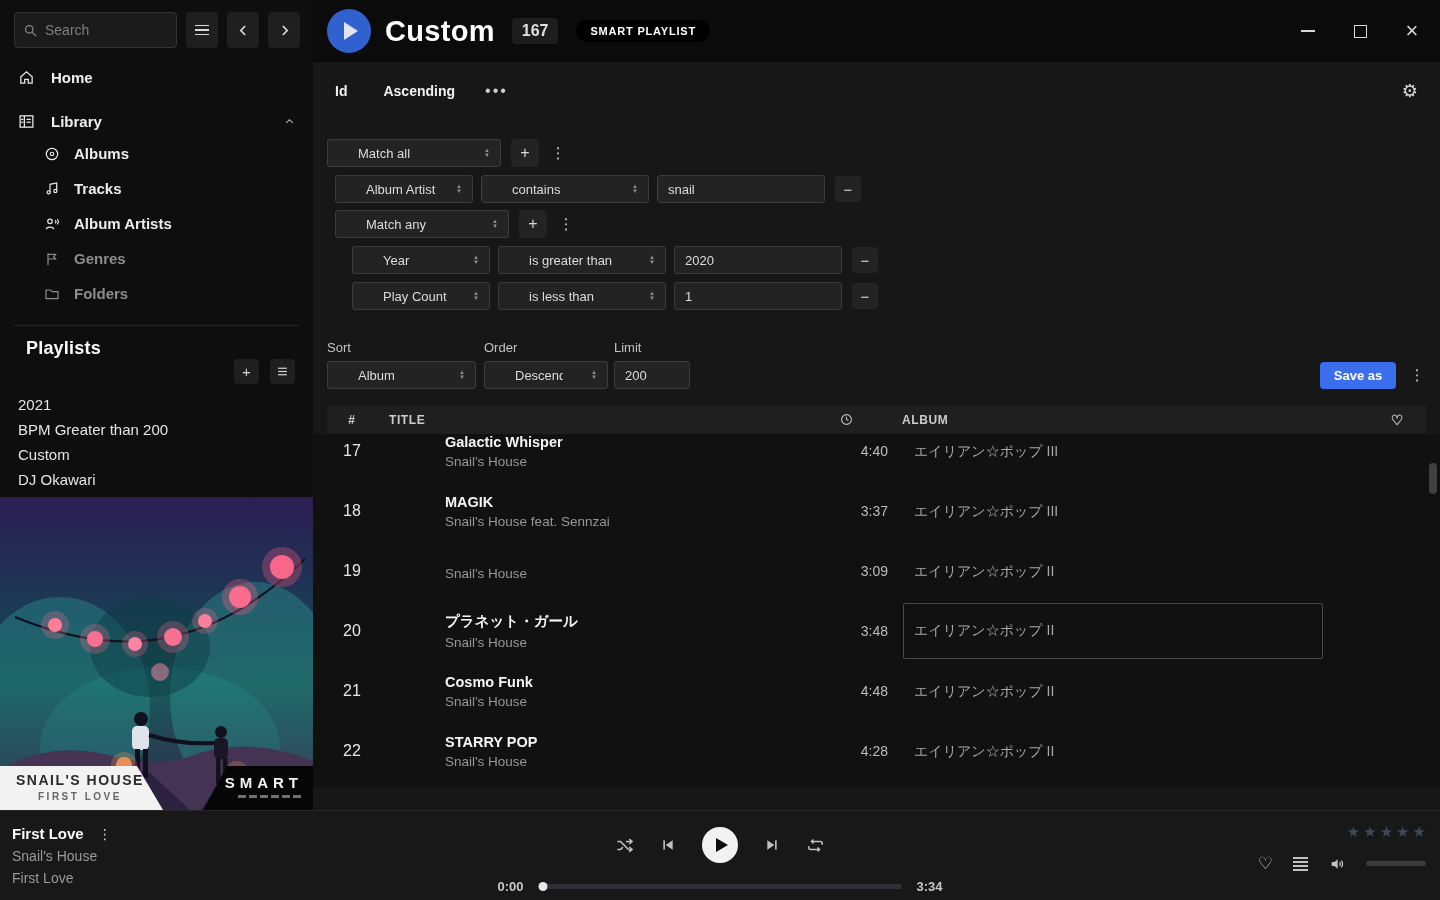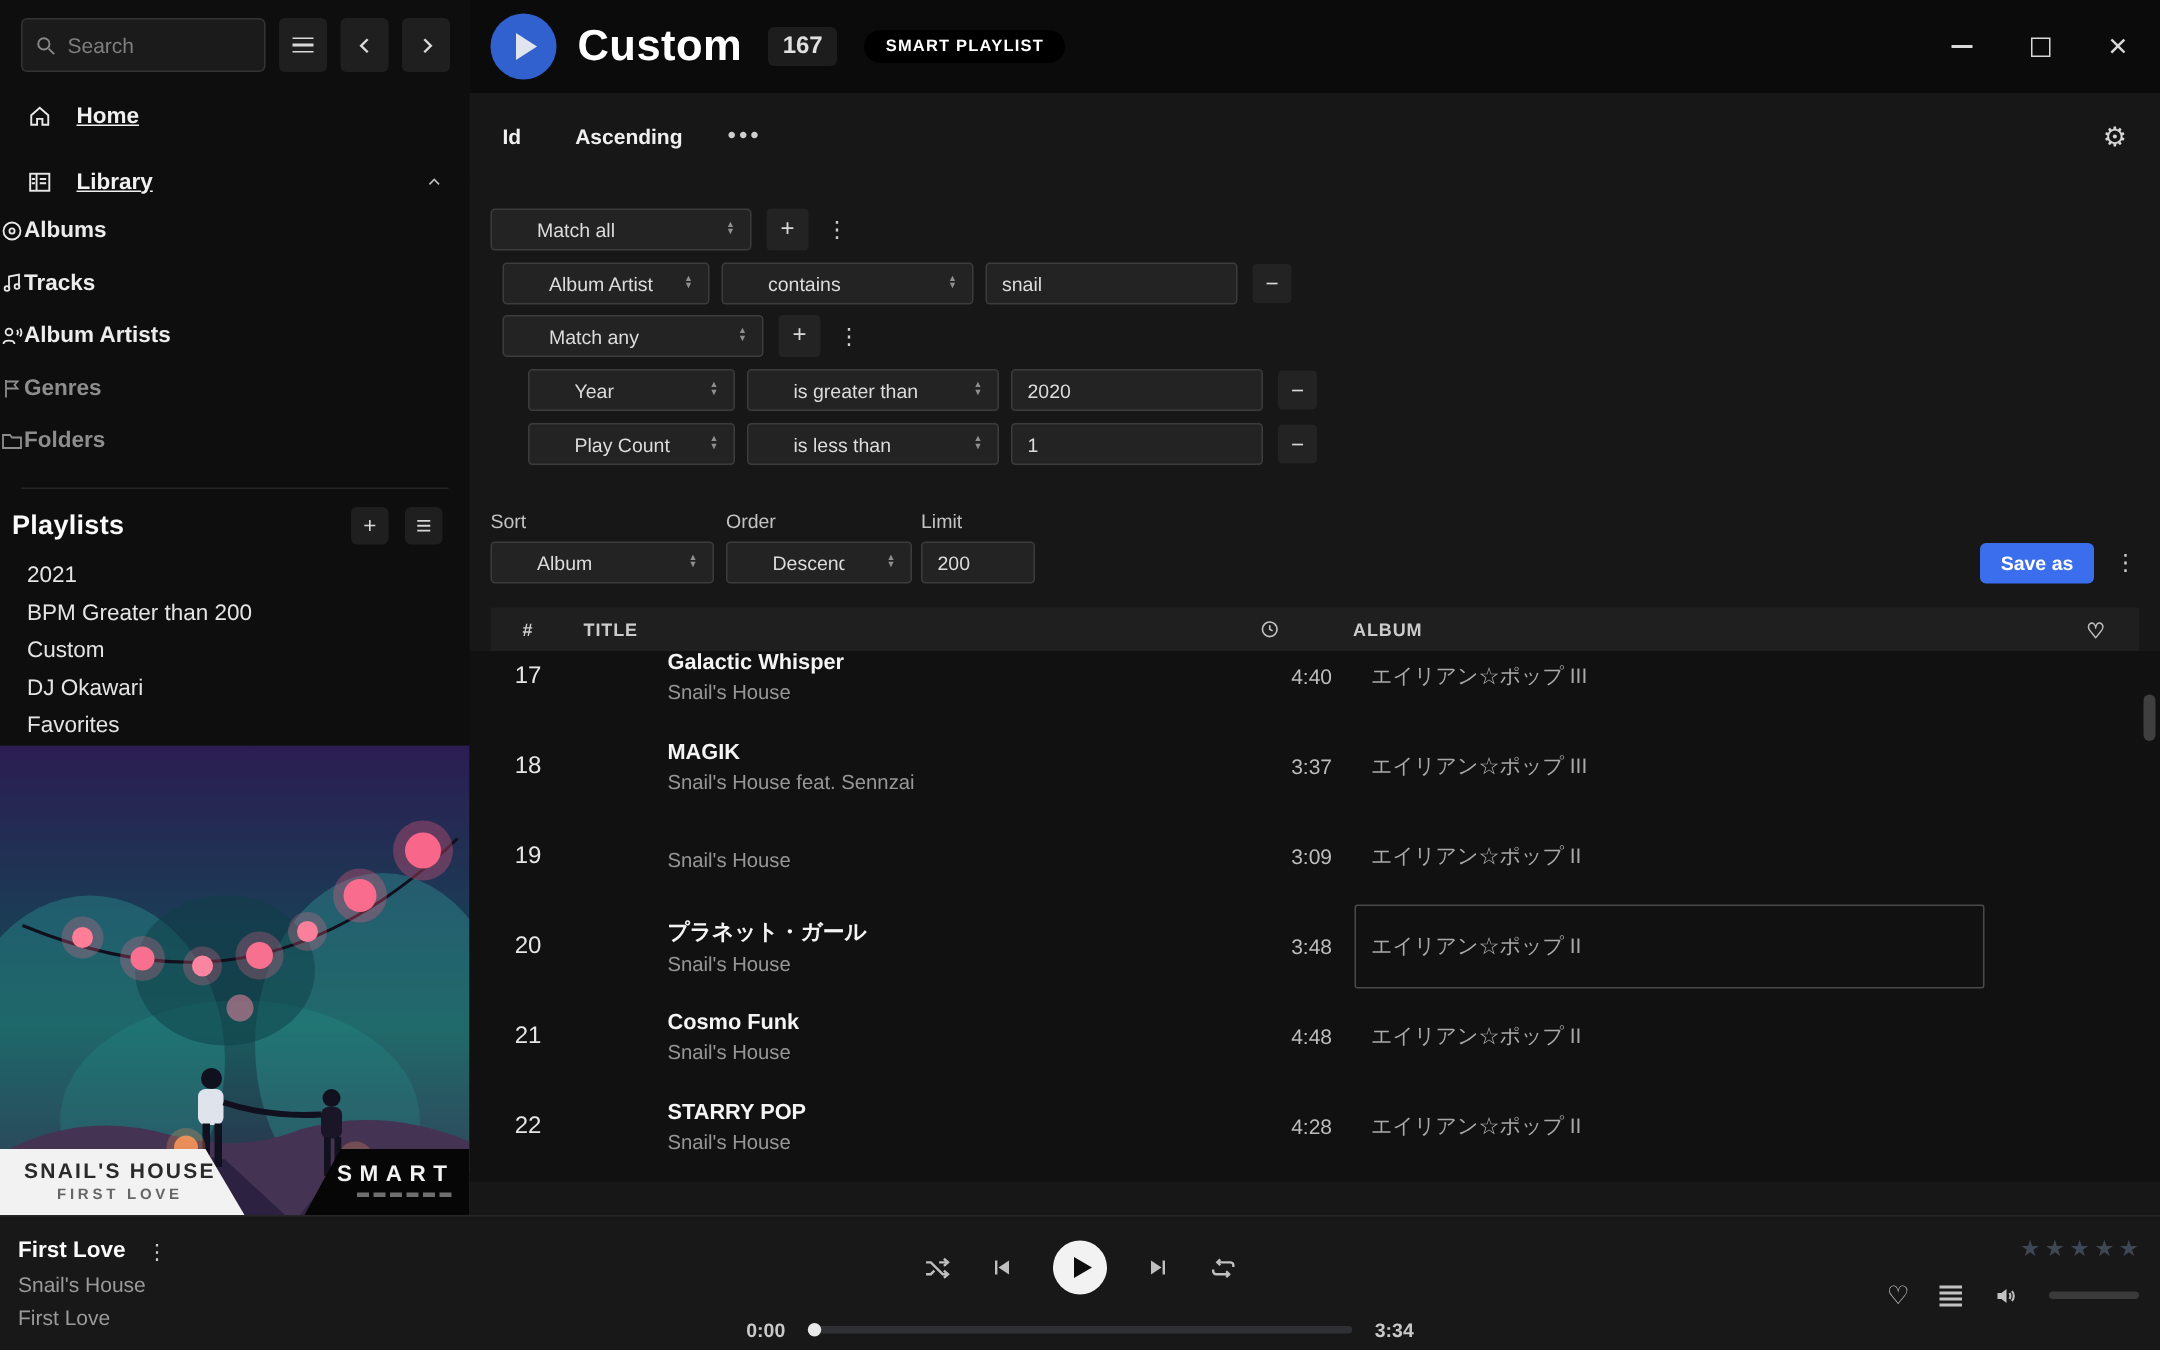--- a/index.html
+++ b/index.html
@@ -15,29 +15,29 @@
   .sb-top { display:flex; align-items:center; padding:12px 12px 0 14px; gap:9px; }
   .search-box { width:163px; height:36px; background:#1b1b1b; border:1px solid #343434; border-radius:4px;
     display:flex; align-items:center; padding:0 8px; gap:7px; }
   .search-box input { background:transparent; border:none; outline:none; color:#cfcfcf; font-size:14px; width:110px; }
   .search-box input::placeholder { color:#7e7e7e; }
   .sq-btn { width:32px; height:36px; background:#1f1f1f; border-radius:4px; display:flex; align-items:center; justify-content:center; color:#d9d9d9; cursor:pointer; }
   .hamburger { display:flex; flex-direction:column; gap:3px; }
   .hamburger span { display:block; width:14px; height:1.6px; background:#d9d9d9; }
 
   .nav-item { display:flex; align-items:center; gap:16px; padding:0 18px; height:30px; margin-top:14px;
-    font-weight:700; font-size:15px; color:#f0f0f0; cursor:pointer;text-decoration:underline; }
+    font-weight:700; font-size:15px; color:#f0f0f0; cursor:pointer; }
   .nav-item svg { flex:0 0 auto; }
   .nav-spacer { flex:1; }
-  .sub-item { display:flex; align-items:center; height:35px;
+  .sub-item { display:flex; align-items:center; gap:14px; padding-left:44px; height:35px;
     font-weight:700; font-size:15px; color:#ececec; cursor:pointer; }
   .sub-item.dim { color:#8d8d8d; }
   .sb-divider { height:1px; background:#262626; margin:14px 14px 0 14px; }
 
-  .pl-header { display:flex; align-items:center; padding:12px 18px 0 8px; }
+  .pl-header { display:flex; padding:12px 18px 0 26px;flex-direction:column; }
   .pl-title { font-size:18px; font-weight:800; color:#fafafa; letter-spacing:.2px; }
   .pl-btns { margin-left:auto; display:flex; gap:11px; }
   .pl-btn { width:25px; height:25px; background:#1f1f1f; border-radius:4px; display:flex; align-items:center; justify-content:center; color:#d6d6d6; font-size:15px; cursor:pointer; }
   .pl-list { margin-top:8px; }
   .pl-item { padding:0 18px; height:25px; line-height:25px; font-size:15px; color:#e4e4e4; cursor:pointer; }
 
   
   .np-art { position:absolute; left:0; bottom:0; width:313px; height:313px; overflow:hidden; background:#1c1430; }
   .np-banner-white { position:absolute; left:0; bottom:0; width:175px; height:44px; background:#f2f2f2;
     clip-path:polygon(0 0,137px 0,163px 44px,0 44px); padding:6px 0 0 16px; }

